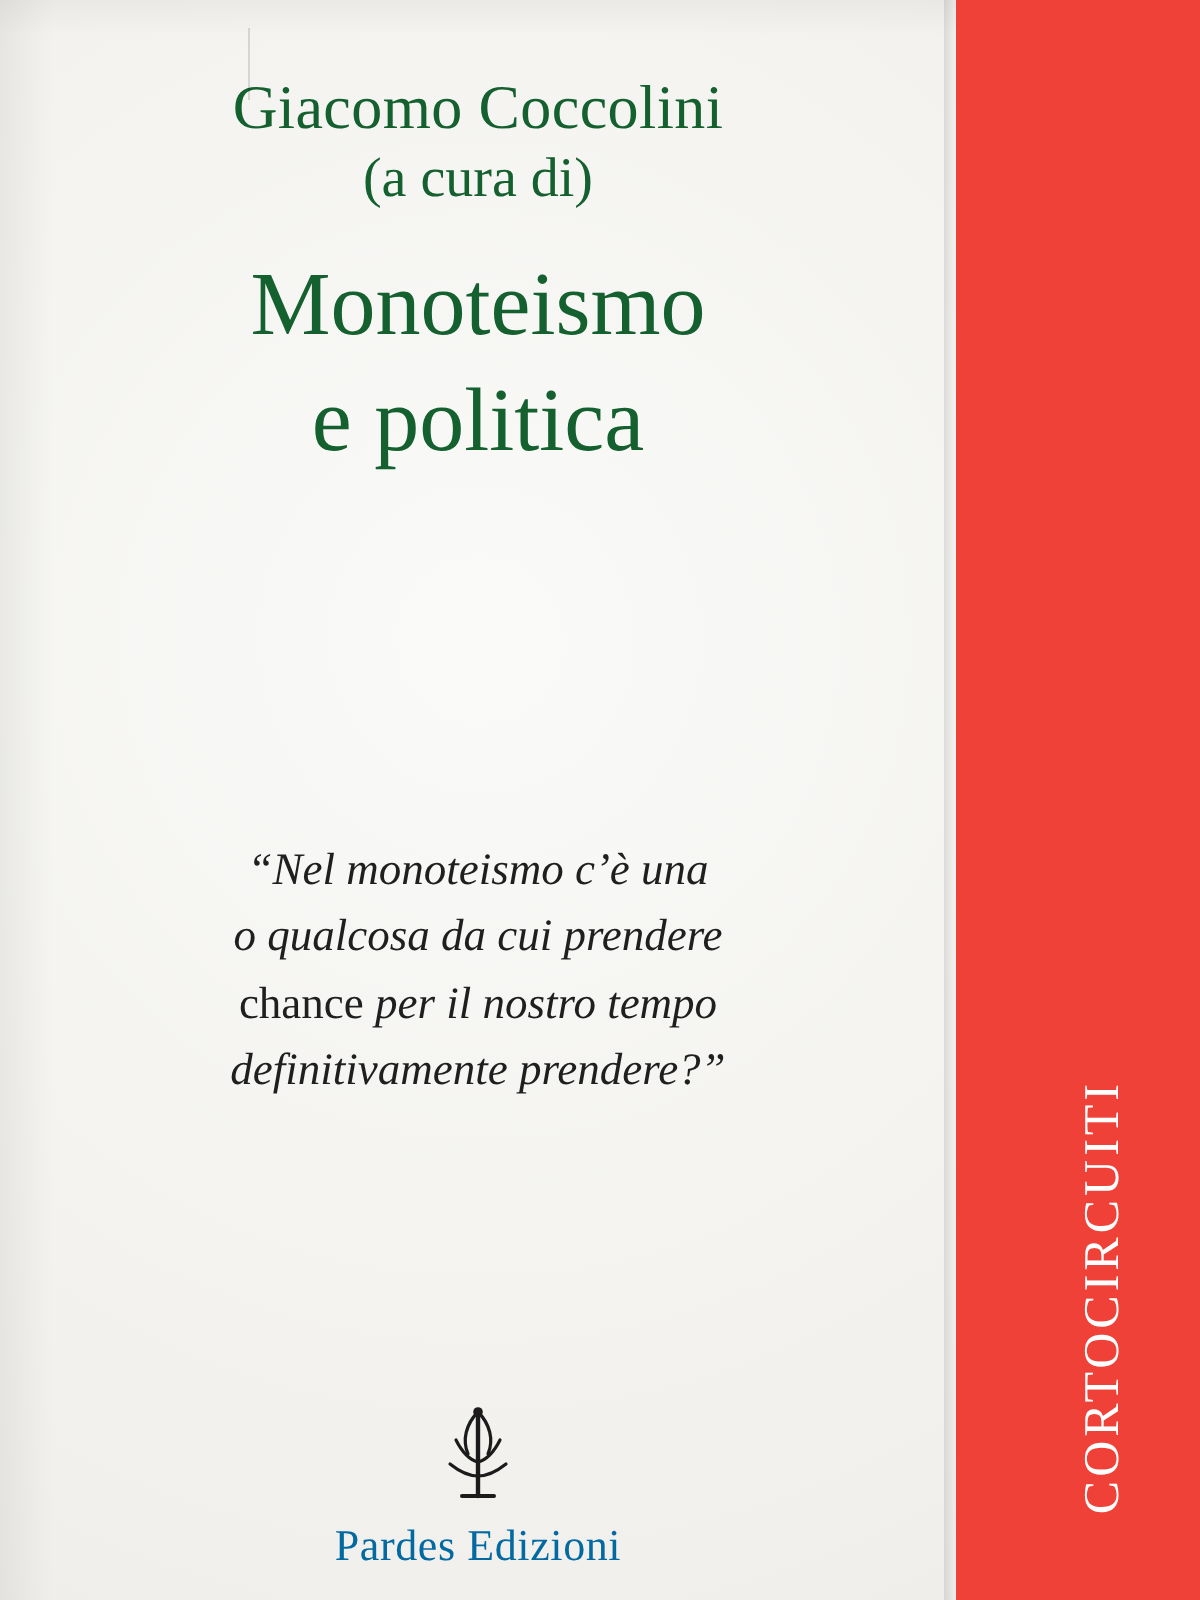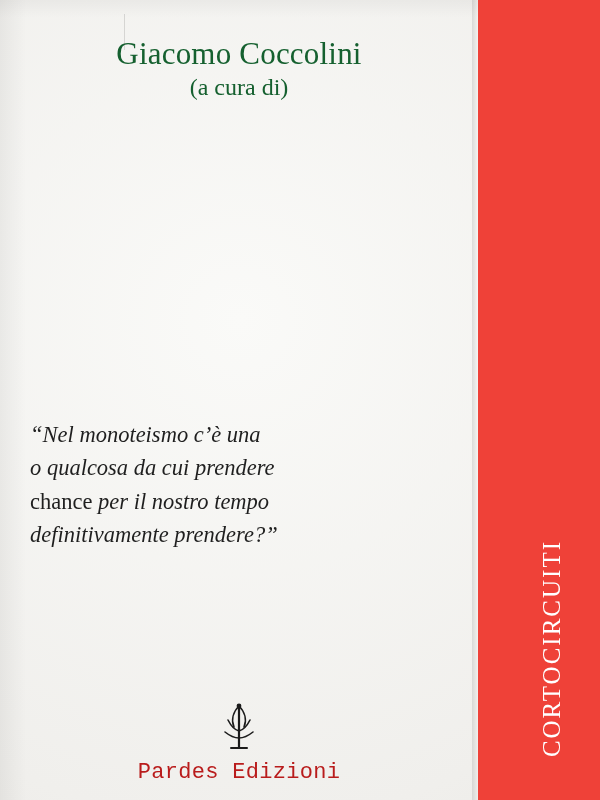--- a/index.html
+++ b/index.html
@@ -90,21 +90,21 @@
     color: #15602f;
     letter-spacing: 0.2px;
   }
   .editor-note {
     position: absolute;
     left: 0;
     right: 0;
     top: 74px;
     text-align: center;
     font-family: "Liberation Serif", serif;
-    font-size: 24px;
+    font-size: 28px;
     color: #15602f;
   }
   .title {
     position: absolute;
     left: 0;
     right: 0;
     top: 124px;
     text-align: center;
     font-family: "Liberation Serif", serif;
     color: #15602f;
@@ -113,20 +113,21 @@
   }
   .title .line2 {
     display: block;
   }
 
   .quote {
     position: absolute;
     left: 30px;
     width: 418px;
     top: 418px;
+    text-align: center;
     color: #1f1f1f;
     font-family: "Liberation Serif", serif;
     font-size: 22.5px;
     line-height: 1.48;
   }
   .quote .ln { display: block; }
   .it { font-style: italic; }
 
   .publisher-mark {
     position: absolute;
@@ -138,37 +139,39 @@
   .publisher-mark svg {
     display: block;
     margin: 0 auto;
   }
   .publisher {
     position: absolute;
     left: 0;
     right: 0;
     top: 760px;
     text-align: center;
-    font-family: Liberation Mono, monospace;
+    font-family: Liberation Serif, serif;
     font-size: 22px;
-    color: #b91c1c;
+    color: #0369a1;
     letter-spacing: 0.3px;
   }
 </style>
 </head>
 <body>
 
 <div class="cover">
   <div class="paper-shade"></div>
 
   <div class="front">
     <div class="author">Giacomo Coccolini</div>
     <div class="editor-note">(a cura di)</div>
 
     <div class="title">
+      <span class="line1">Monoteismo</span>
+      <span class="line2">e politica</span>
     </div>
 
     <div class="quote">
       <span class="ln it">“Nel monoteismo c’è una</span>
       <span class="ln it">o qualcosa da cui prendere</span>
       <span class="ln"><span>chance</span><span class="it"> per il nostro tempo</span></span>
       <span class="ln it">definitivamente  prendere?”</span>
     </div>
 
     <div class="publisher-mark">

